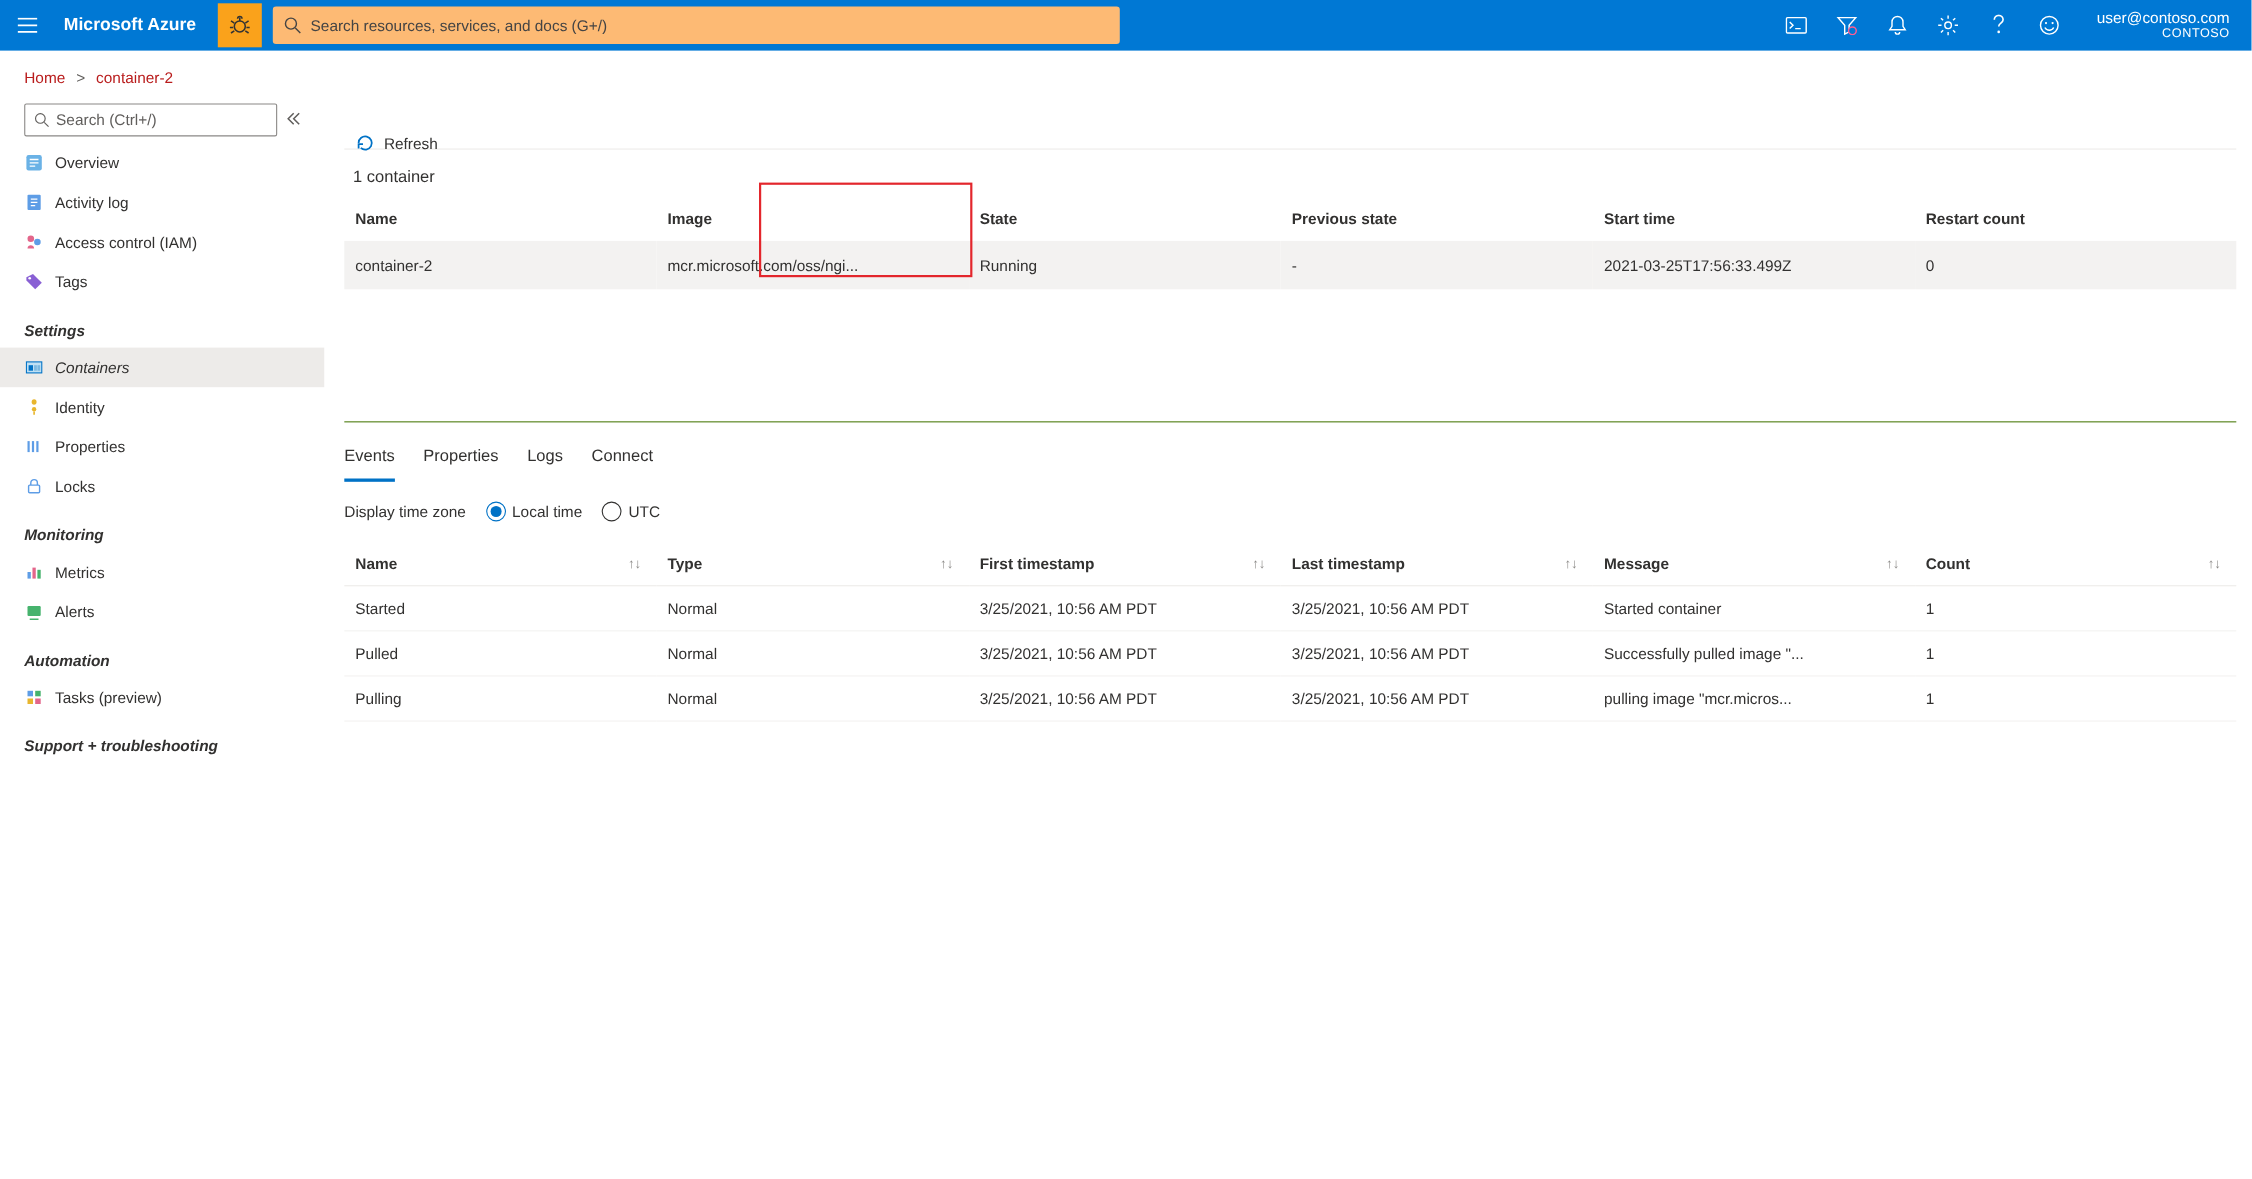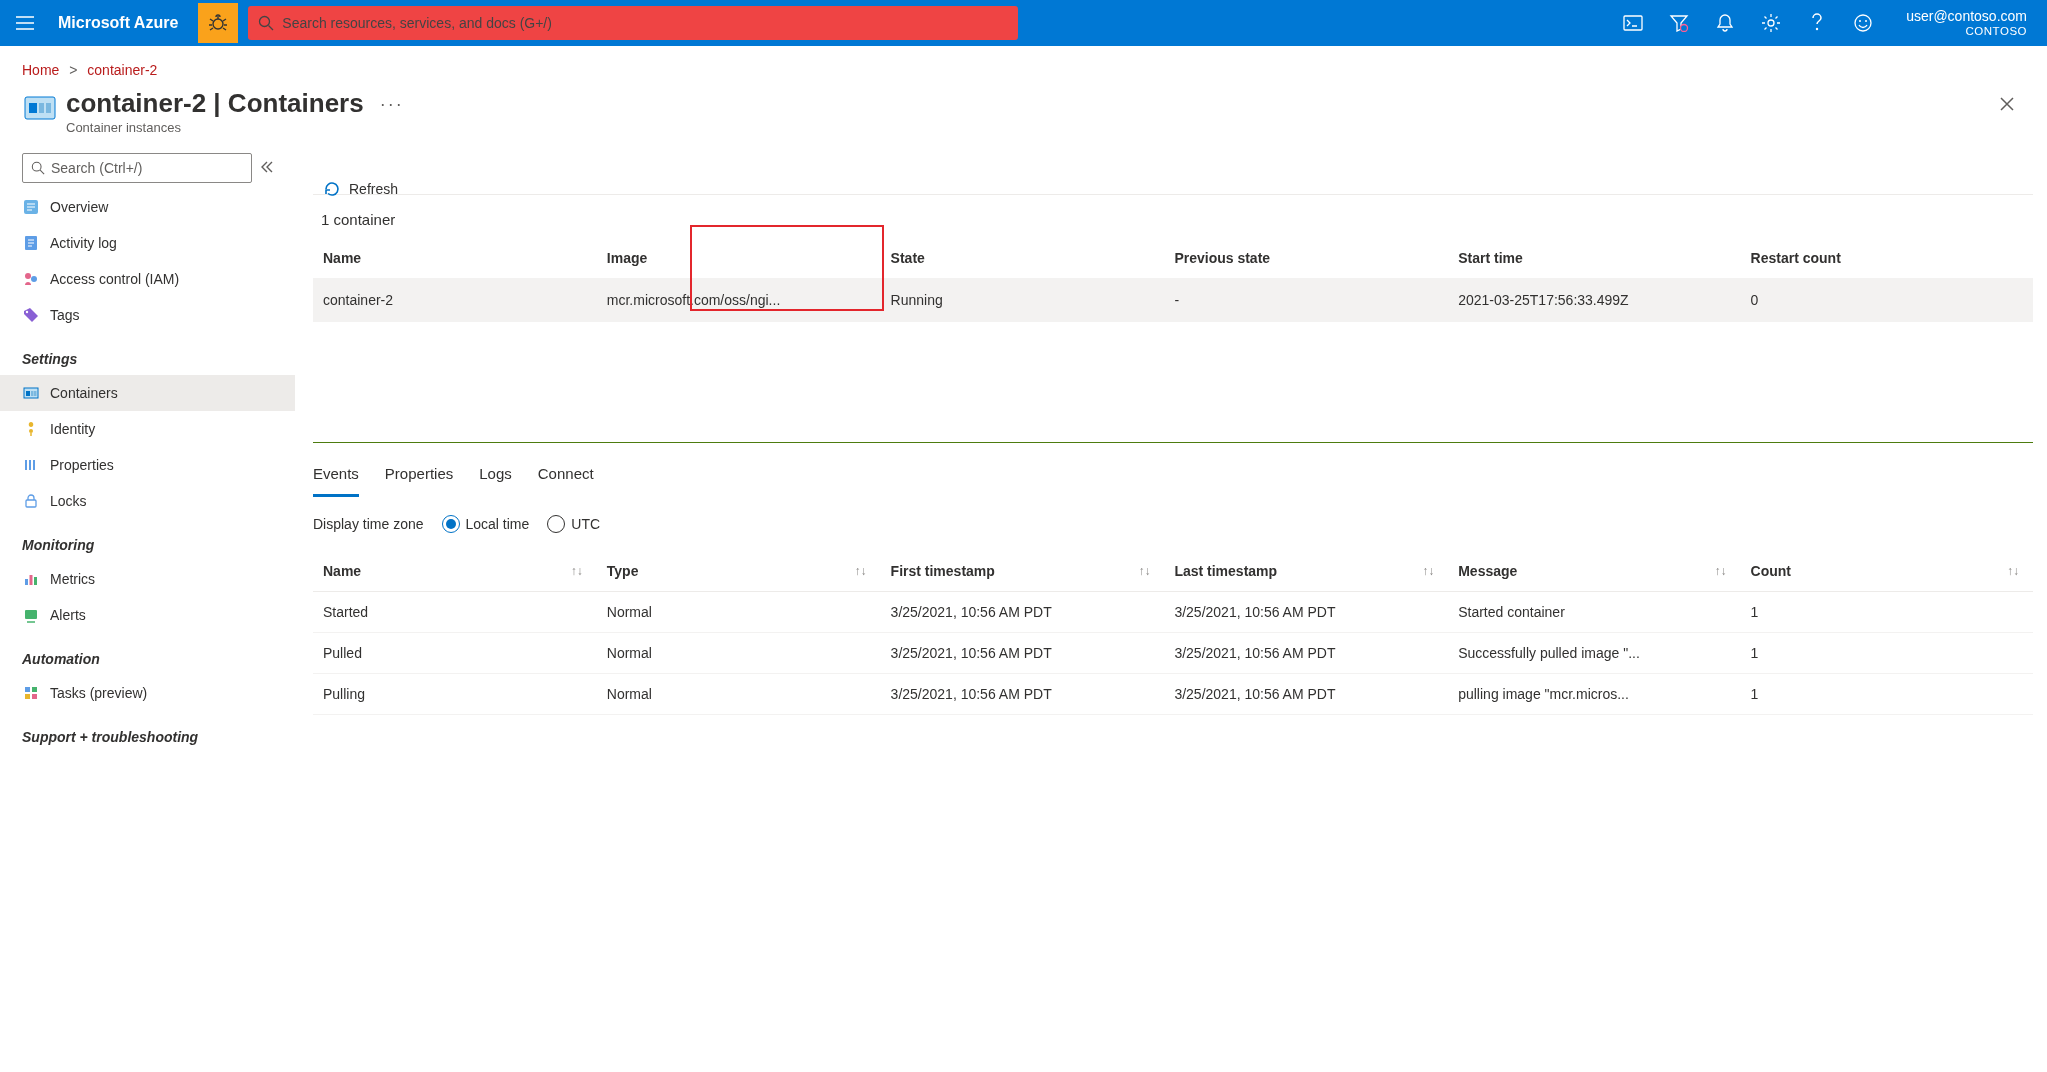--- a/index.html
+++ b/index.html
@@ -2,21 +2,21 @@
 <html><head>
 <meta charset="utf-8">
 <style>
   * { box-sizing: border-box; margin: 0; padding: 0; }
   html, body { height: 100%; font-family: "Segoe UI", Arial, sans-serif; font-size: 14px; color: #323130; background: #fff; }
   
   .topbar { height: 46px; background: #0078d4; display: flex; align-items: center; color: #fff; }
   .topbar .hamburger { width: 50px; display: flex; align-items: center; justify-content: center; cursor: pointer; height: 100%; }
   .topbar .brand { font-size: 16px; font-weight: 600; padding: 0 18px 0 8px; cursor: pointer; line-height: 46px; }
   .topbar .bug { width: 40px; height: 40px; margin: 0 2px; background: #faa21b; display: flex; align-items: center; justify-content: center; cursor: pointer; }
-  .topbar .search { flex: 0 0 770px; height: 34px; margin-left: 8px; background: #ef4444; border-radius: 3px; display: flex; align-items: center; padding: 0 10px; }
+  .topbar .search { flex: 0 0 770px; height: 34px; margin-left: 8px; background: #fdba74; border-radius: 3px; display: flex; align-items: center; padding: 0 10px; }
   .topbar .search input { flex: 1; border: 0; background: transparent; outline: 0; font-size: 14px; color: #333; }
   .topbar .search input::placeholder { color: #444; }
   .topbar .spacer { flex: 1; }
   .topbar .icons { display: flex; align-items: center; gap: 4px; padding-right: 10px; }
   .topbar .icons .iconbtn { width: 42px; height: 46px; display: flex; align-items: center; justify-content: center; cursor: pointer; }
   .topbar .user { text-align: right; padding: 4px 20px 4px 12px; cursor: pointer; line-height: 1.2; font-size: 14px; }
   .topbar .user .tenant { font-size: 11.5px; letter-spacing: 0.5px; }
   
   .page { display: flex; flex-direction: column; height: calc(100% - 46px); padding: 0; }
   .breadcrumb { padding: 16px 0 8px 22px; font-size: 14px; }
@@ -31,21 +31,21 @@
   
   .panes { flex: 1; display: flex; overflow: hidden; }
   .sidebar { width: 295px; padding: 8px 0 20px 0; overflow-y: auto; }
   .side-search { margin: 0 0 6px 22px; display: flex; align-items: center; gap: 8px; }
   .side-search .box { flex: 0 0 230px; height: 30px; border: 1px solid #8a8886; border-radius: 2px; display: flex; align-items: center; padding: 0 8px; }
   .side-search input { border: 0; outline: 0; flex: 1; background: transparent; font-size: 14px; }
   .side-search input::placeholder { color: #605e5c; }
   .side-search .collapse { color: #605e5c; cursor: pointer; font-size: 14px; }
   .navgroup-title { font-size: 14px; font-weight: 600; padding: 18px 0 8px 22px; color: #323130; font-style: italic; }
   .navitem { display: flex; align-items: center; height: 36px; padding: 0 0 0 22px; cursor: pointer; gap: 10px; color: #323130; }
-  .navitem.active { background: #edebe9; }
+  .navitem.active { background: #edebe9; font-style: italic; }
   .navitem .nicon { width: 18px; height: 18px; display: flex; align-items: center; justify-content: center; flex-shrink: 0; }
   
   .main { flex: 1; padding: 8px 14px 20px 18px; overflow-y: auto; position: relative; }
   .toolbar { display: flex; align-items: center; height: 42px; border-bottom: 1px solid #edebe9; padding-bottom: 6px; }
   .toolbar .tbtn { display: flex; align-items: center; gap: 8px; padding: 6px 10px; cursor: pointer; color: #323130; margin-top: 36px; }
   .count-line { padding: 16px 0 10px 8px; font-size: 15px; }
   
   table.grid { width: 100%; border-collapse: collapse; font-size: 14px; }
   table.grid th { text-align: left; font-weight: 600; padding: 12px 10px; color: #323130; }
   table.grid td { padding: 14px 10px; }
@@ -137,40 +137,20 @@
   </div>
 </div>
 
 <div class="page">
   <div class="breadcrumb">
     <a>Home</a>
     <span class="sep">&gt;</span>
     <a>container-2</a>
   </div>
 
-  <div class="header">
-    <div class="resicon">
-      <svg width="34" height="34" viewBox="0 0 34 34">
-          <rect x="2" y="6" width="30" height="22" rx="2" fill="#bfe0f4" stroke="#0078d4" stroke-width="1"></rect>
-          <rect x="6" y="12" width="8" height="10" fill="#0078d4"></rect>
-          <rect x="16" y="12" width="5" height="10" fill="#7bb8e0"></rect>
-          <rect x="23" y="12" width="5" height="10" fill="#7bb8e0"></rect>
-        </svg>
-    </div>
-    <div>
-      <h1>container-2 | Containers</h1>
-      <div class="subtitle">Container instances</div>
-    </div>
-    <div class="more">···</div>
-    <div class="close">
-      <svg width="16" height="16" viewBox="0 0 16 16">
-          <path d="M2 2l12 12M14 2L2 14" stroke="#605e5c" stroke-width="1.5"></path>
-        </svg>
-    </div>
-  </div>
 
   <div class="panes">
 
     <div class="sidebar">
       <div class="side-search">
         <div class="box">
           <svg width="14" height="14" viewBox="0 0 16 16" style="margin-right:6px">
               <circle cx="6.5" cy="6.5" r="5" stroke="#605e5c" stroke-width="1.2" fill="none"></circle>
               <path d="M10.5 10.5L15 15" stroke="#605e5c" stroke-width="1.2"></path>
             </svg>

